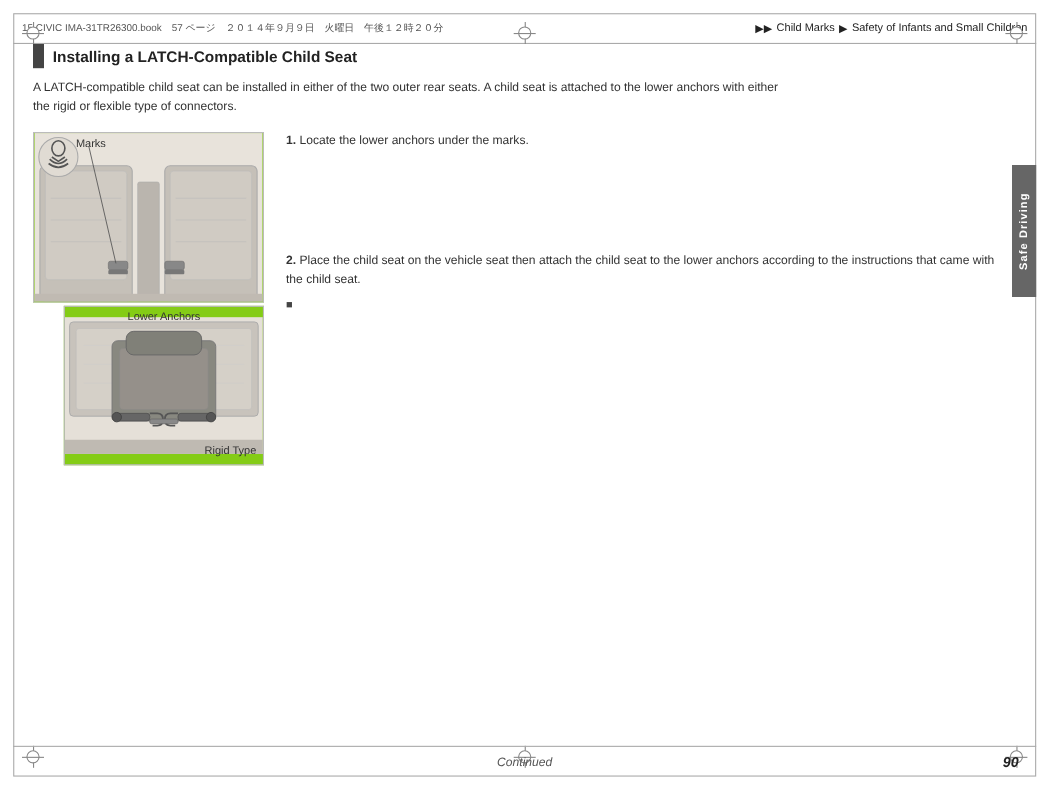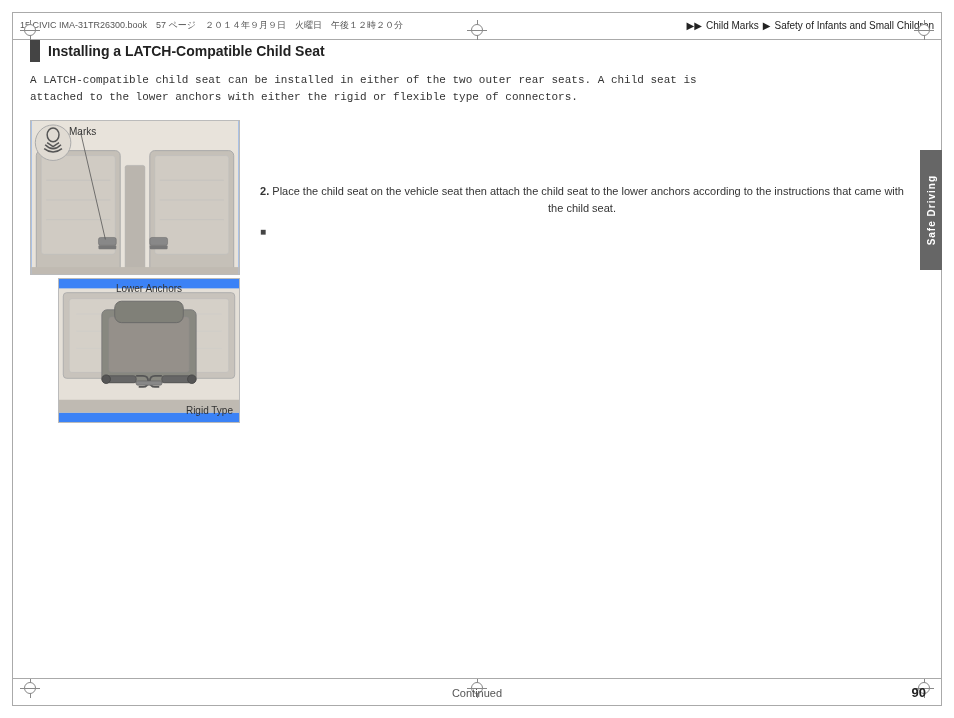--- a/index.html
+++ b/index.html
@@ -107,40 +107,39 @@
       color: #222;
     }
 
     
     .intro-para {
       font-size: 11px;
       line-height: 1.55;
       color: #333;
       margin-bottom: 14px;
       max-width: 680px;
-      font-family: Liberation Mono, monospace;
     }
 
     
     .two-col {
       display: flex;
       gap: 20px;
       align-items: flex-start;
     }
 
     
     .left-col {
       width: 210px;
       flex-shrink: 0;
     }
 
     
     .img-box {
       border: 1px solid #bbb;
-      background: #3b82f6;
+      background: #84cc16;
       position: relative;
       margin-bottom: 0;
     }
 
     .img-box-top {
       height: 155px;
       overflow: hidden;
     }
 
     .img-box-bottom {
@@ -236,20 +235,21 @@
     .footer {
       position: absolute;
       bottom: 12px;
       left: 12px;
       right: 12px;
       height: 28px;
       border-top: 1px solid #aaa;
       display: flex;
       align-items: center;
       justify-content: center;
+      font-style: italic;
     }
 
     .footer-continued {
       font-size: 11px;
       color: #555;
       position: absolute;
       left: 50%;
       transform: translateX(-50%);
     }
 
@@ -398,22 +398,26 @@
         
         <div style="position:absolute; top:4px; left:50%; transform:translateX(-50%); font-size:10px; color:#333; white-space:nowrap;">Lower Anchors</div>
 
         
         <div style="position:absolute; bottom:6px; right:6px; font-size:10px; color:#333;text-align:right;">Rigid Type</div>
       </div>
     </div>
 
     <div class="right-col">
 
-
-      <div class="step" style="margin-top: 63px; text-align: center;">
+      <div class="step">
+        <span class="step-number">1.</span>
+        <span>Locate the lower anchors under the marks.</span>
+      </div>
+
+      <div class="step" style="margin-top: 92px;">
         <div>
           <span class="step-number">2.</span>
           <span>Place the child seat on the vehicle seat then attach the child seat to the lower anchors according to the instructions that came with the child seat.</span>
         </div>
         <div class="step-sub">
           <span class="step-sub-arrow">■</span>
         </div>
       </div>
 
     </div>

